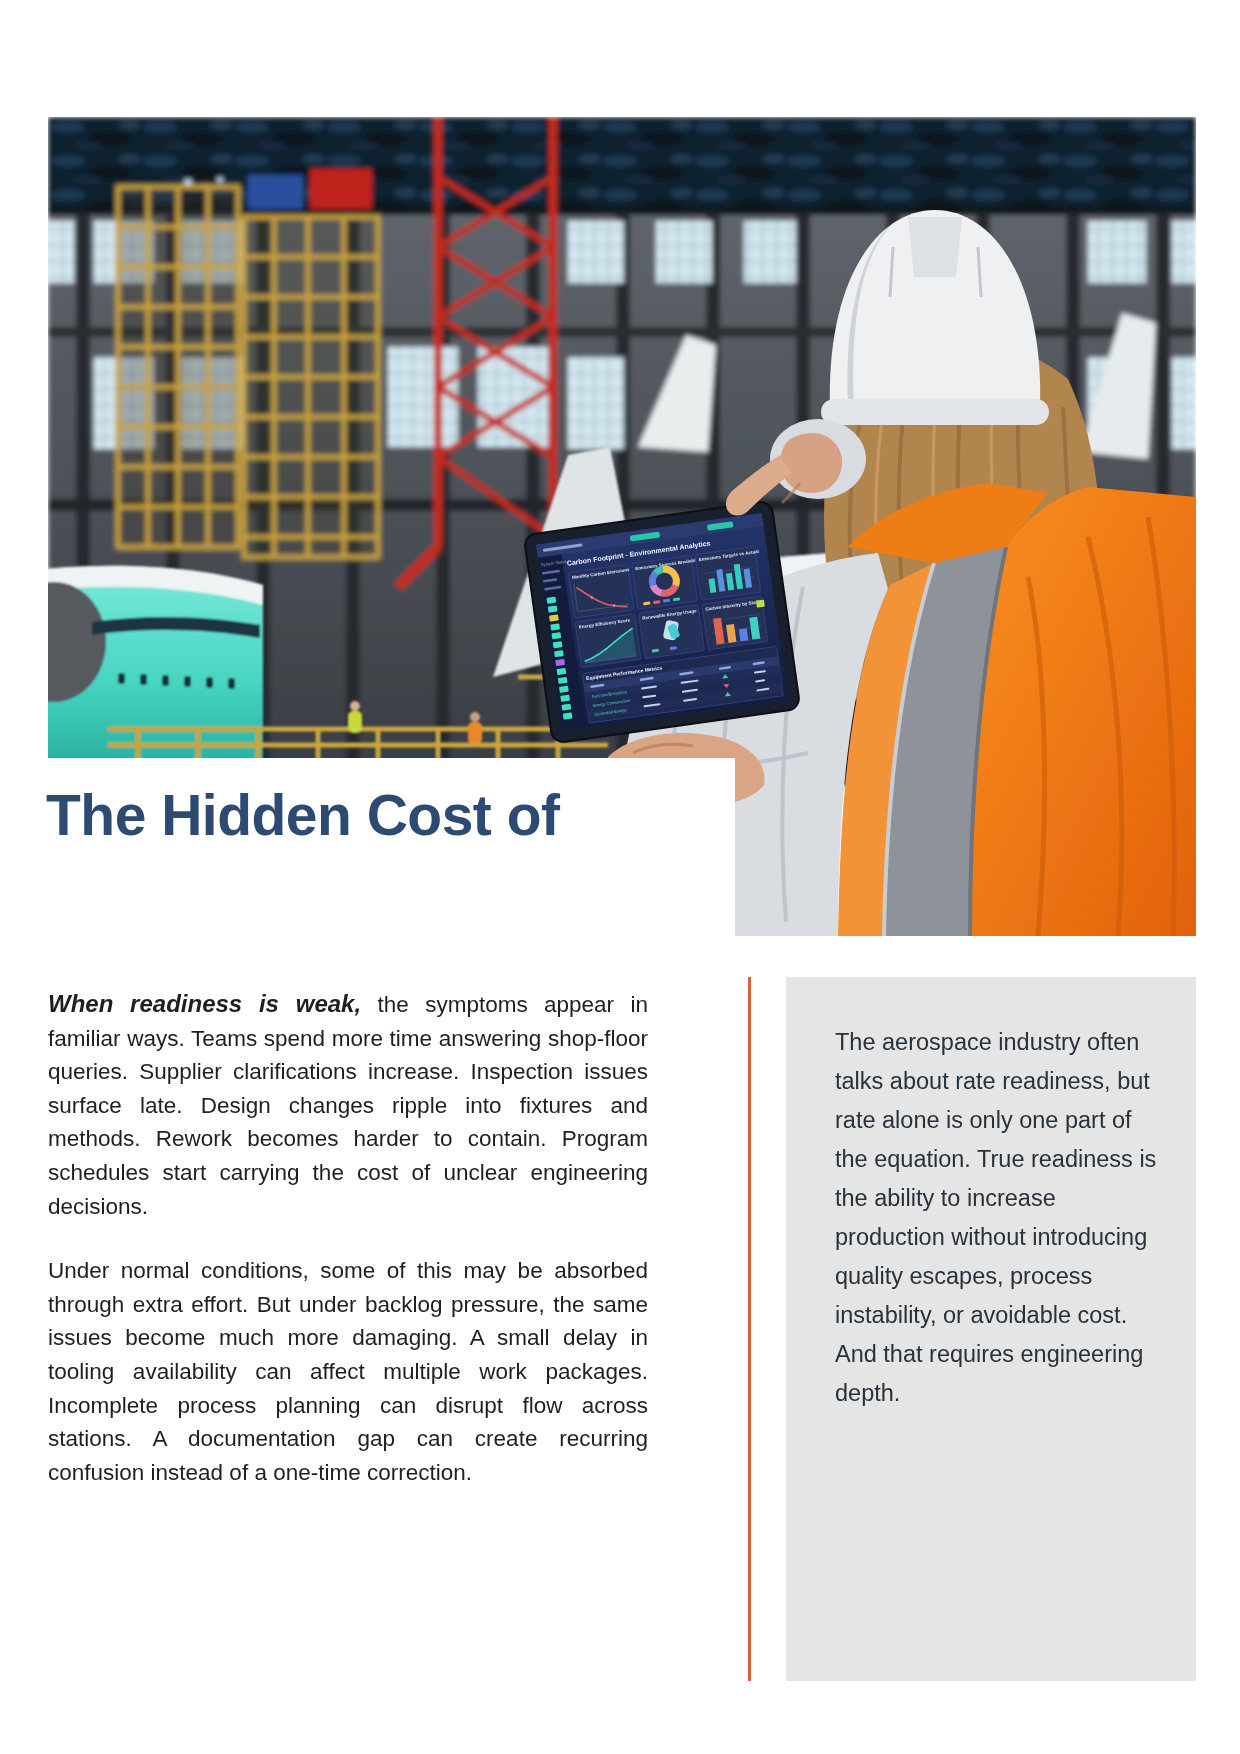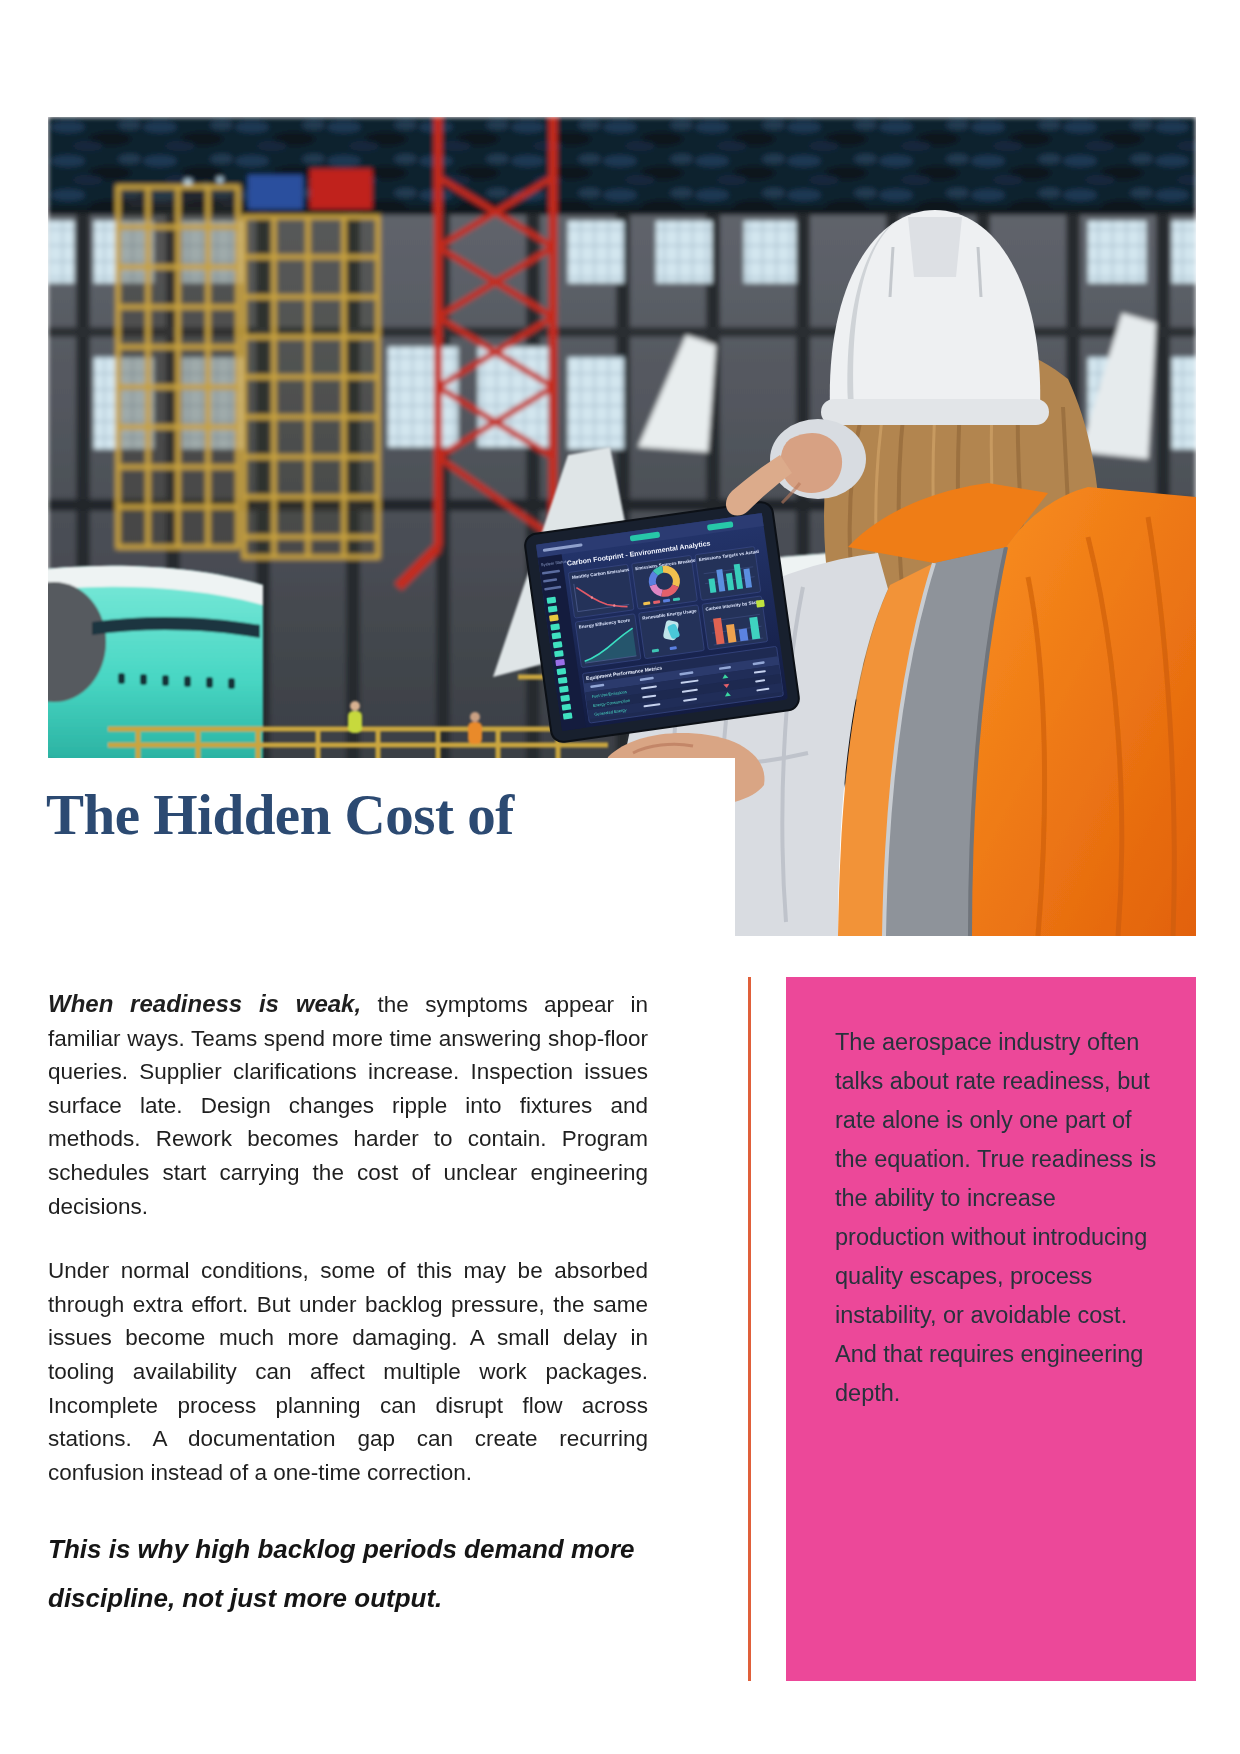--- a/index.html
+++ b/index.html
@@ -6,36 +6,35 @@
   .page{
     position:relative;width:1240px;height:1754px;background:#ffffff;
     overflow:hidden;font-family:"Liberation Sans",sans-serif;
   }
   .hero{position:absolute;left:48px;top:117px;width:1148px;height:819px;}
   .hero svg{display:block;width:100%;height:100%;}
   .page-title{
     position:absolute;left:46px;top:778px;margin:0;width:660px;
     font-size:57px;line-height:74px;font-weight:800;letter-spacing:-0.5px;
     color:#2c4a72;
-    font-family:Liberation Serif, serif;
   }
   .body-col{
     position:absolute;left:48px;top:971px;width:600px;
     color:#1f1f1f;font-size:22.5px;line-height:33.6px;text-align:justify;
   }
   .body-col p{margin:16px 0 31px 0;}
   .lead{font-weight:800;font-style:italic;font-size:24px;}
   .closing{
     font-weight:800;font-style:italic;font-size:26px;line-height:49px;
     text-align:left;margin-top:36px !important;color:#151515;
   }
   .v-divider{position:absolute;left:748px;top:977px;width:3px;height:704px;background:#e0603a;}
   .callout{
     position:absolute;left:786px;top:977px;width:410px;height:704px;
-    background:#ec4899;box-sizing:border-box;padding:46px 28px 0 49px;
+    background:#e5e5e5;box-sizing:border-box;padding:46px 28px 0 49px;
   }
   .callout p{margin:0;color:#27323c;font-size:23.5px;line-height:39px;}
   svg text{font-family:"Liberation Sans",sans-serif;}
 </style>
 </head>
 <body>
 
 <div class="page">
 
   <div class="hero">
@@ -431,21 +430,20 @@
   <h1 class="page-title">
     <span>The Hidden Cost of</span><br>
   </h1>
 
   <div class="body-col">
     <p>
       <strong class="lead">When readiness is weak,</strong>
       <span>the symptoms appear in familiar ways. Teams spend more time answering shop-floor queries. Supplier clarifications increase. Inspection issues surface late. Design changes ripple into fixtures and methods. Rework becomes harder to contain. Program schedules start carrying the cost of unclear engineering decisions.</span>
     </p>
     <p>Under normal conditions, some of this may be absorbed through extra effort. But under backlog pressure, the same issues become much more damaging. A small delay in tooling availability can affect multiple work packages. Incomplete process planning can disrupt flow across stations. A documentation gap can create recurring confusion instead of a one-time correction.</p>
-    <p class="closing">This is why high backlog periods demand more discipline, not just more output.</p>
   </div>
 
   <div class="v-divider"></div>
 
   <aside class="callout">
     <p>The aerospace industry often talks about rate readiness, but rate alone is only one part of the equation. True readiness is the ability to increase production without introducing quality escapes, process instability, or avoidable cost. And that requires engineering depth.</p>
   </aside>
 
 </div>
 

